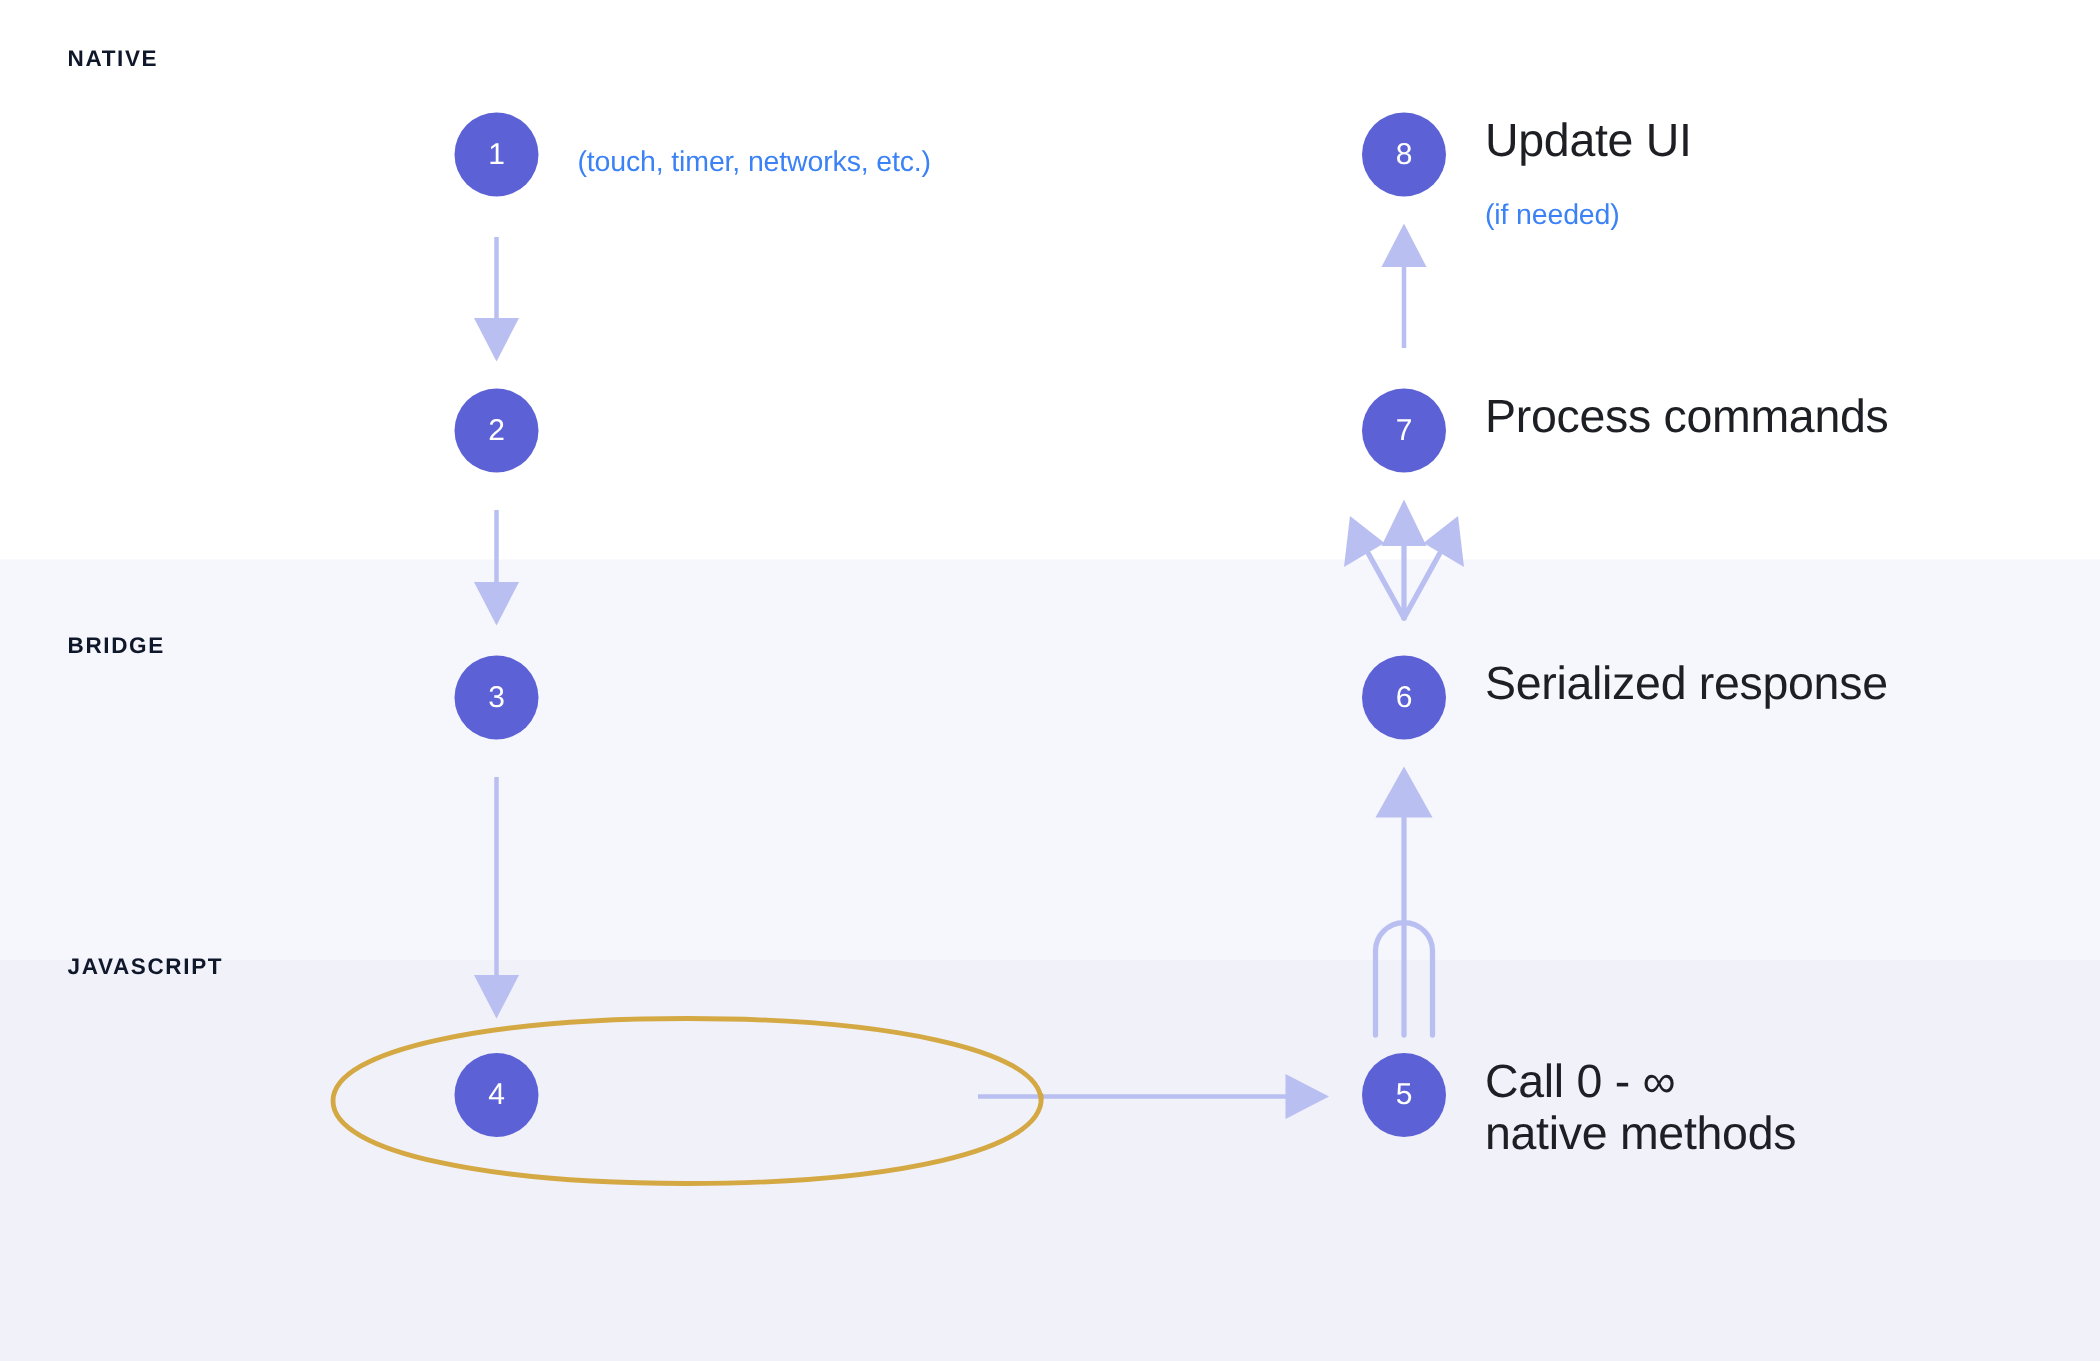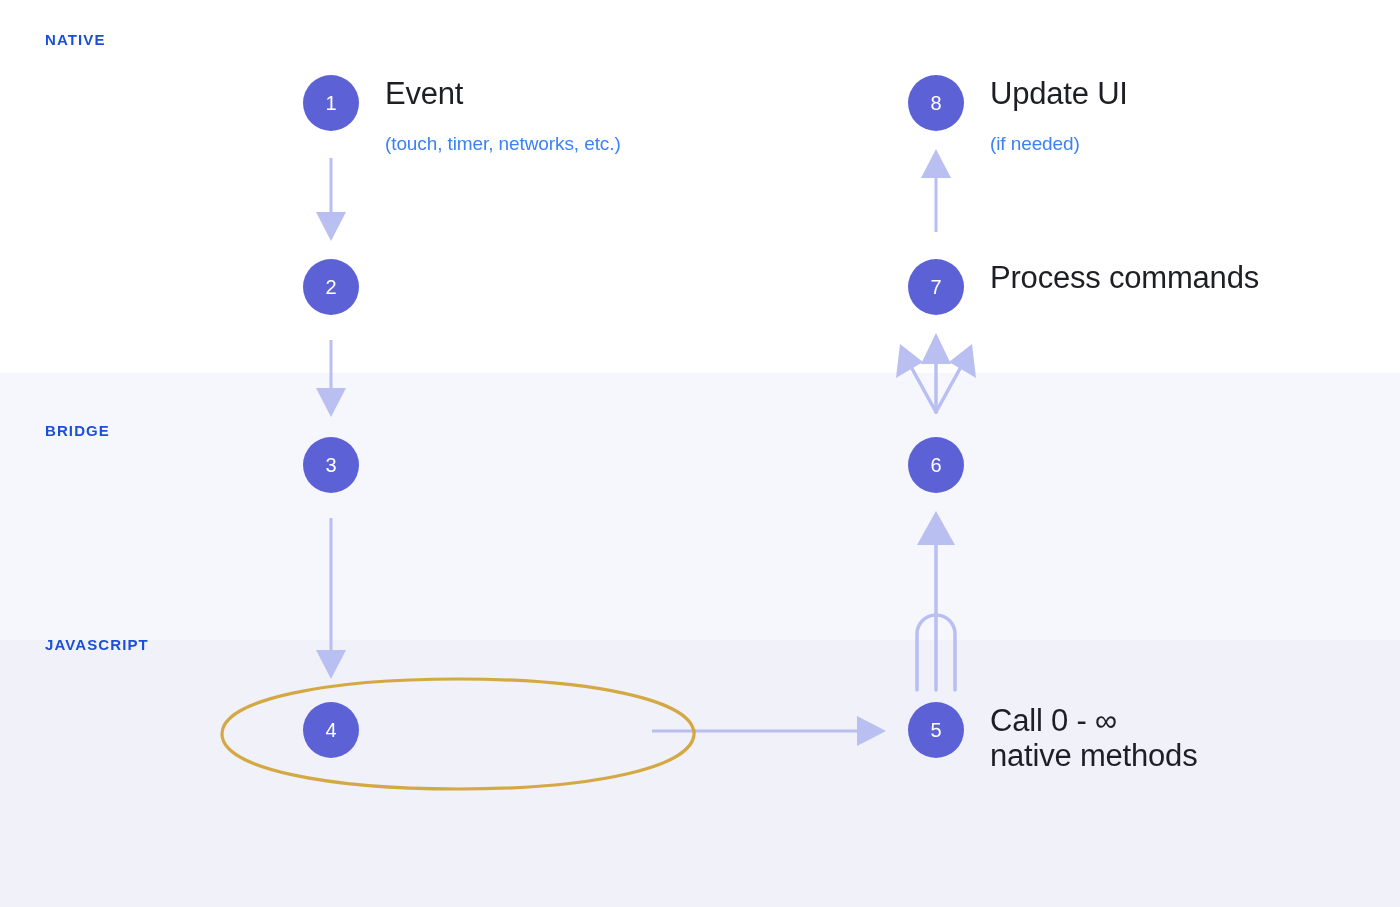--- a/index.html
+++ b/index.html
@@ -26,21 +26,21 @@
   .band-native     { top: 0px;   height: 373px; background: #ffffff; }
   .band-bridge     { top: 373px; height: 267px; background: #f6f6fd; }
   .band-javascript { top: 640px; height: 267px; background: #f1f1fa; }
 
   .band-label {
     position: absolute;
     left: 45px;
     font-size: 15px;
     font-weight: 700;
     letter-spacing: 1.1px;
-    color: #1d4ed8;
+    color: #0f172a;
     white-space: nowrap;
     user-select: none;
   }
   .lbl-native     { top: 31px; }
   .lbl-bridge     { top: 422px; }
   .lbl-javascript { top: 636px; }
 
   
   #vector {
     position: absolute;
@@ -162,21 +162,20 @@
                C 694,699 587,679 458,679
                C 329,679 222,699 222,734
                C 222,769 329,789 458,789
                C 591,789 699,768 694,730"></path>
     </g>
   </svg>
 
   <div class="step node-1">
     <div class="step-badge">1</div>
     <div class="step-text">
-      <div class="step-title">Event</div>
       <div class="step-sub">(touch, timer, networks, etc.)</div>
     </div>
   </div>
 
   <div class="step node-2">
     <div class="step-badge">2</div>
   </div>
 
   <div class="step node-3">
     <div class="step-badge">3</div>
@@ -189,20 +188,23 @@
   <div class="step node-5">
     <div class="step-badge">5</div>
     <div class="step-text">
       <div class="step-title">Call 0 - ∞
 native methods</div>
     </div>
   </div>
 
   <div class="step node-6">
     <div class="step-badge">6</div>
+    <div class="step-text">
+      <div class="step-title">Serialized response</div>
+    </div>
   </div>
 
   <div class="step node-7">
     <div class="step-badge">7</div>
     <div class="step-text">
       <div class="step-title">Process commands</div>
     </div>
   </div>
 
   <div class="step node-8">

